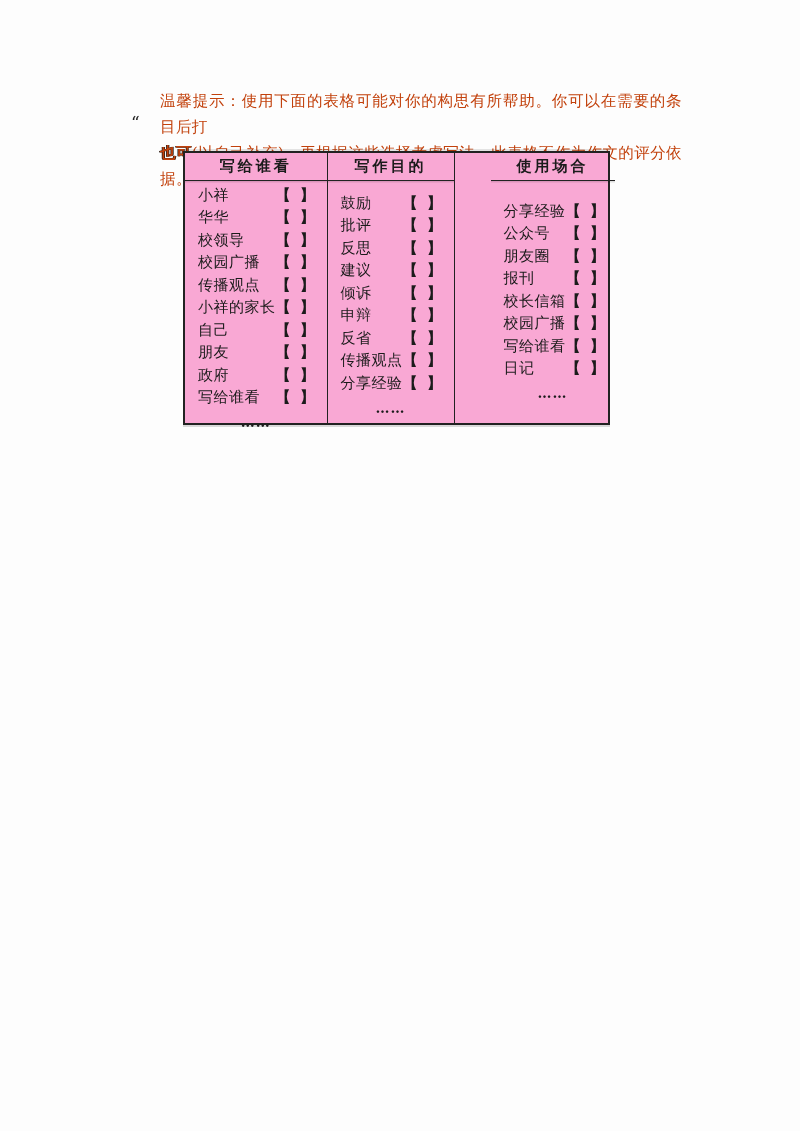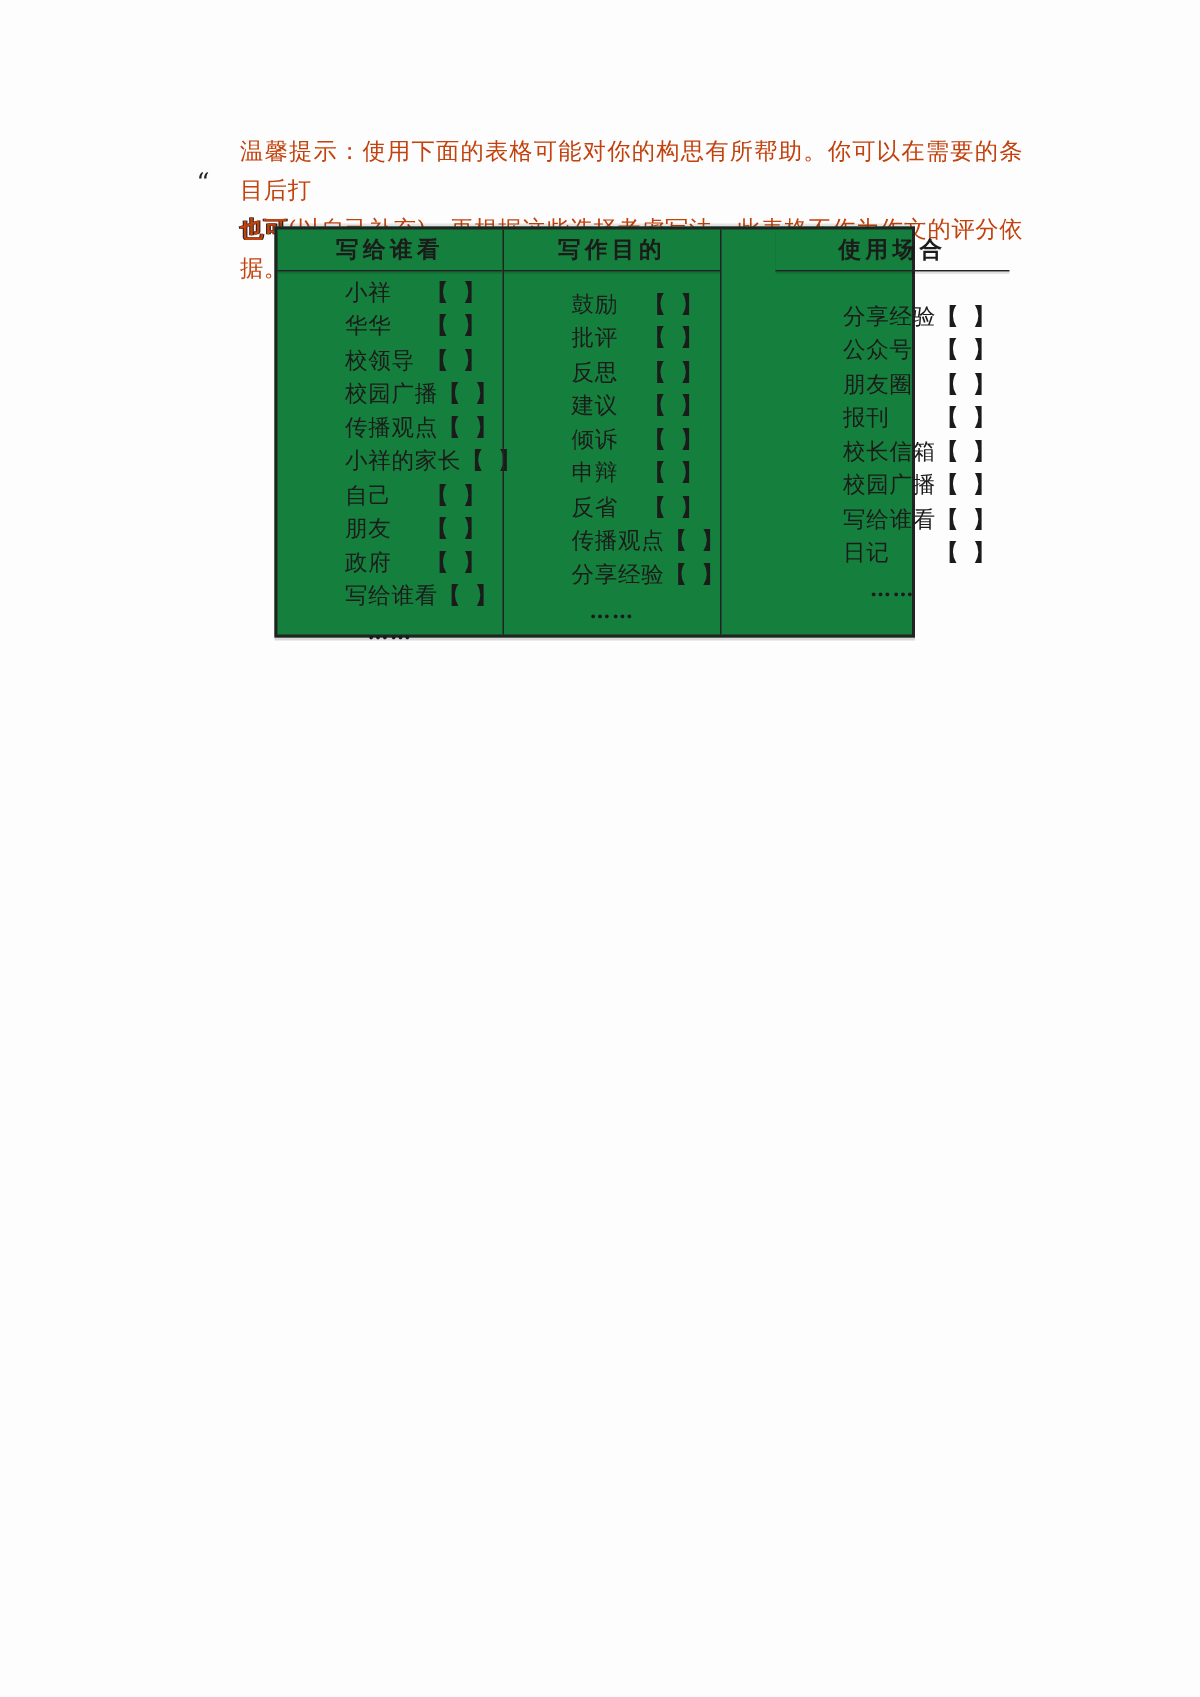--- a/index.html
+++ b/index.html
@@ -17,39 +17,39 @@
     font-weight:bold;
     text-shadow:0.7px 0 0 #1b1b1b,-0.7px 0 0 #1b1b1b;
   }
   .margin-quote{
     position:absolute;left:131px;top:112px;font-size:17px;color:#222;
     letter-spacing:-2px;
   }
   
   .grid{
     position:absolute;left:183px;top:151px;width:427px;height:274px;
-    border:2px solid #222;box-sizing:border-box;display:flex;background:#15803d;
+    border:2px solid #222;box-sizing:border-box;display:flex;background:#f9a8d4;
     box-shadow:0 -2px 0 rgba(0,0,0,0.10),0 2px 0 rgba(0,0,0,0.14);
   }
   .col{display:flex;flex-direction:column;box-sizing:border-box;}
   .col + .col{border-left:1.6px solid #222;}
   .col1{width:150px;} .col2{width:145px;} .col3{flex:1;padding-left:36px;}
   .col-header{
     height:27px;flex:0 0 27px;border-bottom:1.6px solid #222;
     display:flex;align-items:center;justify-content:center;
     font-size:15px;font-weight:bold;letter-spacing:3px;
     box-shadow:0 1.5px 0 rgba(0,0,0,0.12);
   }
   .items{padding:0 11px 0 13px;}
   .col1 .items{padding-top:3px;}
   .col2 .items{padding-top:11px;}
   .col3 .items{padding-top:19px;padding-right:9px;}
   .item{
     height:22.5px;display:flex;align-items:center;justify-content:space-between;
-    font-size:15px;letter-spacing:0.5px;margin-left:32px;
+    font-size:15px;letter-spacing:0.5px;
   }
   .item .lab{white-space:nowrap;}
   .brackets{font-weight:bold;font-size:15px;white-space:nowrap;}
   .brackets .close{margin-left:9px;}
   .ellipsis{
     text-align:center;margin-top:5px;font-weight:bold;font-size:14px;
     letter-spacing:1px;color:#1b1b1b;
   }
 </style>
 </head>

